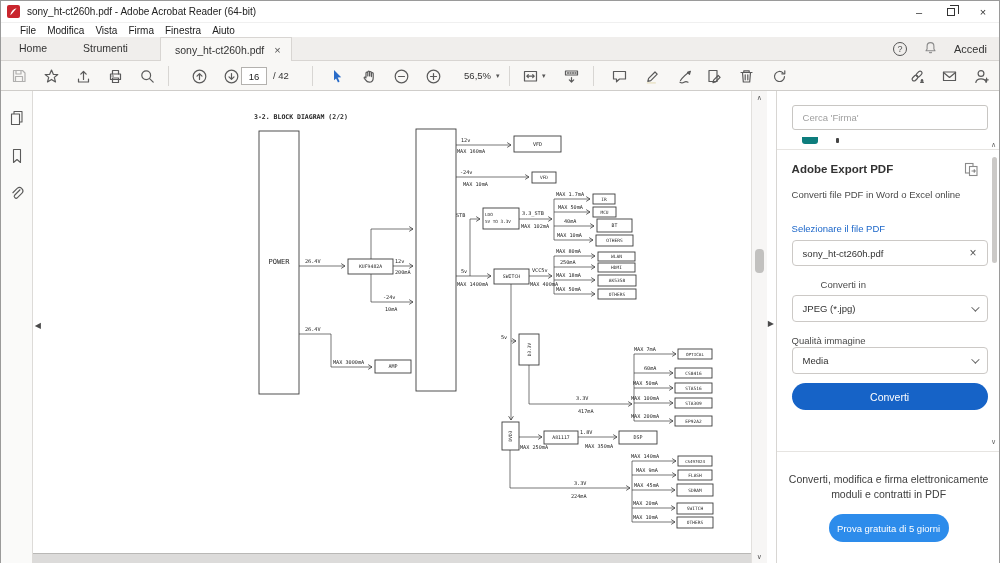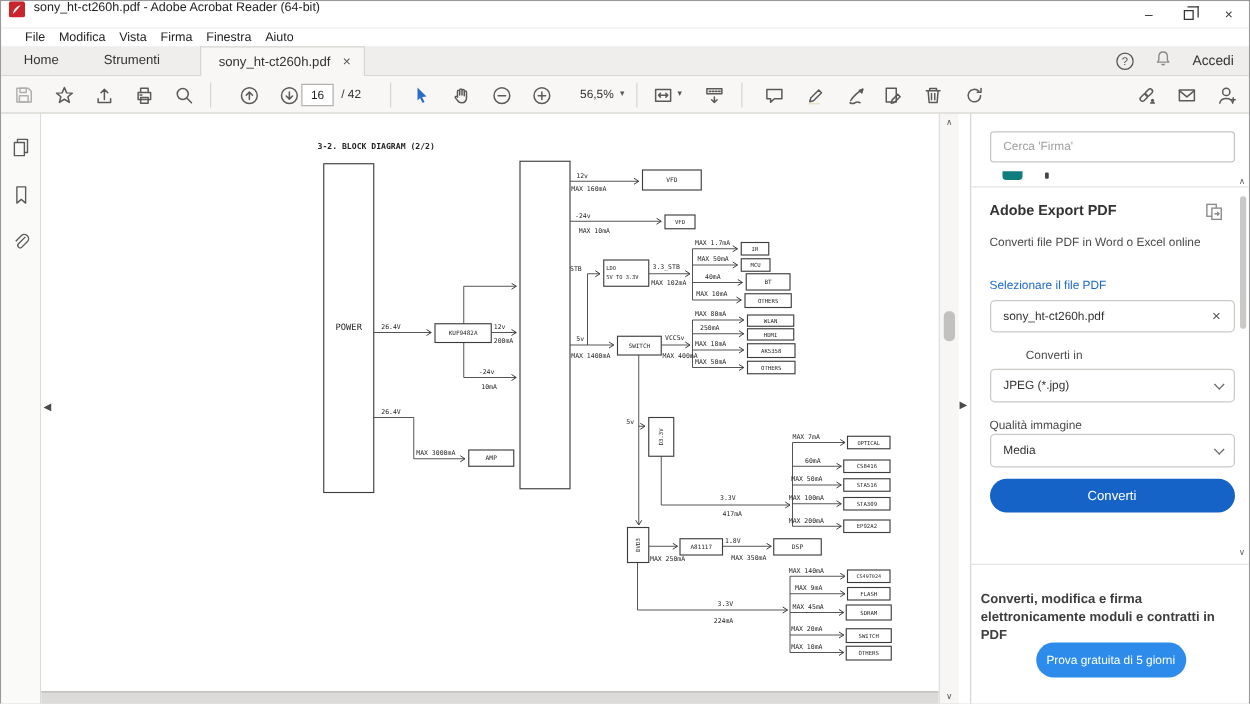--- a/index.html
+++ b/index.html
@@ -1,20 +1,20 @@
 <!DOCTYPE html>
 <html><head>
 <meta charset="utf-8">
 <style>
   * { margin:0; padding:0; box-sizing:border-box; }
   html,body { width:1000px; height:563px; font-family:"Liberation Sans", sans-serif; background:#fff; overflow:hidden; }
   .window { width:1000px; height:563px; border:1px solid #9a9a9a; position:relative; background:#fff; }
 
   
-  .titlebar { height:22px; background:#ffffff; display:flex; align-items:flex-start; position:relative; border-bottom:1px solid #f0f0f0;}
+  .titlebar { height:22px; background:#ffffff; display:flex; align-items:center; position:relative; border-bottom:1px solid #f0f0f0;}
   .appicon { margin-left:6px; width:13px; height:13px; display:inline-flex; }
   .wtitle { margin-left:7px; font-size:10px; color:#222; }
   .wincontrols { position:absolute; right:0; top:0; height:22px; display:flex; }
   .wbtn { width:32px; height:22px; display:flex; align-items:center; justify-content:center; font-size:11px; color:#333; cursor:default; }
   .restore-sq { width:8px; height:8px; border:1px solid #333; position:relative; background:#fff; }
   .restore-sq:before { content:""; position:absolute; left:2px; top:-4px; width:8px; height:8px; border:1px solid #333; border-left:none; border-bottom:none; }
 
   
   .menubar { height:14px; background:#fff; display:flex; align-items:center; padding-left:19px; }
   .menuitem { font-size:10px; color:#222; padding:0 9px 0 0; margin-right:2px; }
@@ -67,21 +67,21 @@
   .plink { position:absolute; left:15px; top:132px; color:#1b66c9; }
   .filebox { position:absolute; left:15px; top:149px; width:196px; height:26px; border:1px solid #ccc9c6; border-radius:4px; display:flex; align-items:center; padding:0 10px; color:#323232; }
   .filex { margin-left:auto; color:#555; font-size:12px; }
   .plabel1 { position:absolute; left:15px; top:188px;margin-left:29px; }
   .dd1 { top:204px; }
   .plabel2 { position:absolute; left:15px; top:244px; }
   .dd2 { top:256px; }
   .dropdown { position:absolute; left:15px; width:196px; height:27px; border:1px solid #ccc9c6; border-radius:4px; display:flex; align-items:center; padding:0 10px; color:#323232; background:#fff; }
   .chev { margin-left:auto; width:6px; height:6px; border-right:1.4px solid #666; border-bottom:1.4px solid #666; transform:rotate(45deg) translateY(-2px); }
   .convertbtn { position:absolute; left:15px; top:292px; width:196px; height:27px; border-radius:14px; background:#1663c7; color:#fff; font-size:10.5px; display:flex; align-items:center; justify-content:center; border:none; }
-  .promotext { position:absolute; left:8px; top:381px; width:208px; font-weight:bold; font-size:10.5px; color:#3d3d3d; line-height:1.4; }
+  .promotext { position:absolute; left:8px; top:381px; width:208px; text-align:center; font-weight:normal; font-size:10.5px; color:#3d3d3d; line-height:1.4; }
   .provabtn { position:absolute; left:52px; top:423px; width:120px; height:28px; border-radius:14px; background:#2d8ceb; color:#fff; font-size:9.5px; display:flex; align-items:center; justify-content:center; border:none; white-space:nowrap; }
   .pscroll-thumb { position:absolute; left:215px; top:66px; width:5px; height:106px; background:#cbc9c7; border-radius:3px; }
   .pscroll-arrow { position:absolute; left:211px; width:12px; text-align:center; font-size:7px; color:#666; }
 
   
   .wire { fill:none; stroke:#3c3c3c; stroke-width:0.7; }
   .dbox { fill:#fff; stroke:#3c3c3c; stroke-width:0.9; }
   .dtxt { font-family:"DejaVu Sans Mono", monospace; fill:#1f1f1f; }
 </style>
 </head>

